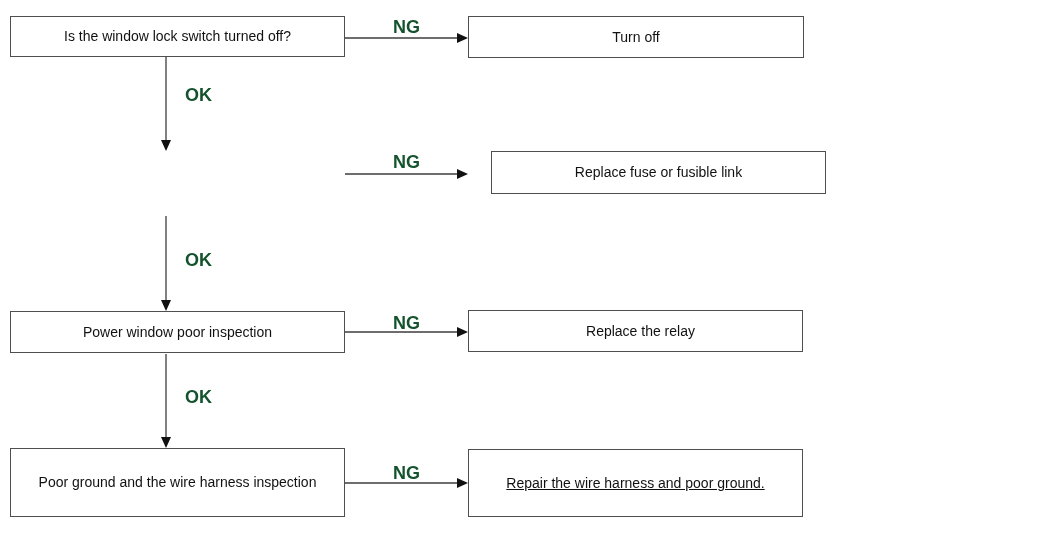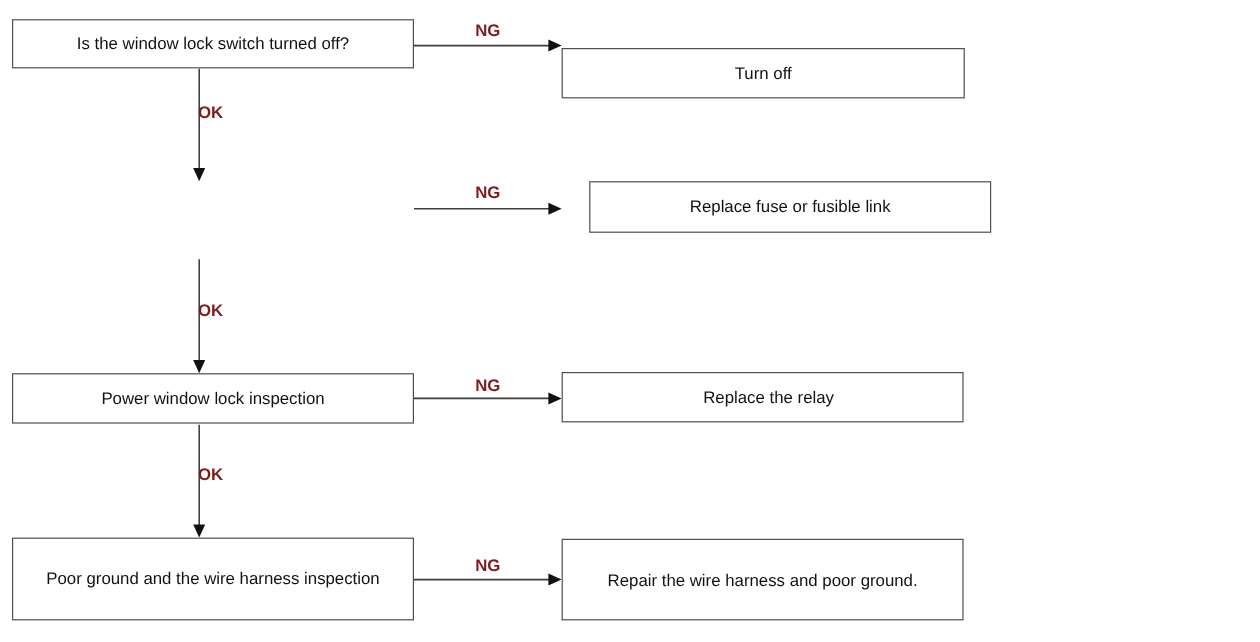--- a/index.html
+++ b/index.html
@@ -24,52 +24,52 @@
     align-items: center;
     justify-content: center;
     text-align: center;
     font-size: 14px;
     line-height: 1.45;
     color: #111111;
     padding: 2px 14px;
   }
   .branch-label {
     position: absolute;
-    font-size: 14px;
+    font-size: 18px;
     font-weight: bold;
-    color: #7f1d1d;
+    color: #14532d;
     text-align: center;
   }
   .ng-label {
     left: 345px;
     width: 123px;
   }
   .ok-label {
-    left: 165px;
+    left: 185px;
     width: 40px;
     text-align: left;
   }
   .connector-layer {
     position: absolute;
     left: 0;
     top: 0;
     width: 1050px;
     height: 535px;
     pointer-events: none;
   }
   
   .l1 { left: 10px; top: 16px;  width: 335px; height: 41px; }
   .l2 { left: 10px; top: 151px; width: 335px; height: 64px; }
   .l3 { left: 10px; top: 311px; width: 335px; height: 42px; }
   .l4 { left: 10px; top: 448px; width: 335px; height: 69px; text-align: center; }
   
-  .r1 { left: 468px; top: 16px;  width: 336px; height: 42px; margin-top: 24px; }
+  .r1 { left: 468px; top: 16px;  width: 336px; height: 42px; }
   .r2 { left: 491px; top: 151px; width: 335px; height: 43px; }
   .r3 { left: 468px; top: 310px; width: 335px; height: 42px; padding-left: 24px; }
-  .r4 { left: 468px; top: 449px; width: 335px; height: 68px; }
+  .r4 { left: 468px; top: 449px; width: 335px; height: 68px; text-decoration: underline; }
   
   .ng1 { top: 17px; }
   .ng2 { top: 152px; }
   .ng3 { top: 313px; }
   .ng4 { top: 463px; }
   
   .ok1 { top: 85px; }
   .ok2 { top: 250px; }
   .ok3 { top: 387px; }
 </style>
@@ -115,21 +115,21 @@
   <div class="branch-label ng-label ng1">NG</div>
   <div class="box r1">Turn off</div>
 
   <div class="branch-label ok-label ok1">OK</div>
 
   <div class="branch-label ng-label ng2">NG</div>
   <div class="box r2">Replace fuse or fusible link</div>
 
   <div class="branch-label ok-label ok2">OK</div>
 
-  <div class="box l3">Power window lock inspection</div>
+  <div class="box l3">Power window poor inspection</div>
   <div class="branch-label ng-label ng3">NG</div>
   <div class="box r3">Replace the relay</div>
 
   <div class="branch-label ok-label ok3">OK</div>
 
   <div class="box l4">Poor ground and the wire harness inspection</div>
   <div class="branch-label ng-label ng4">NG</div>
   <div class="box r4">Repair the wire harness and poor ground.</div>
 
 </div>

